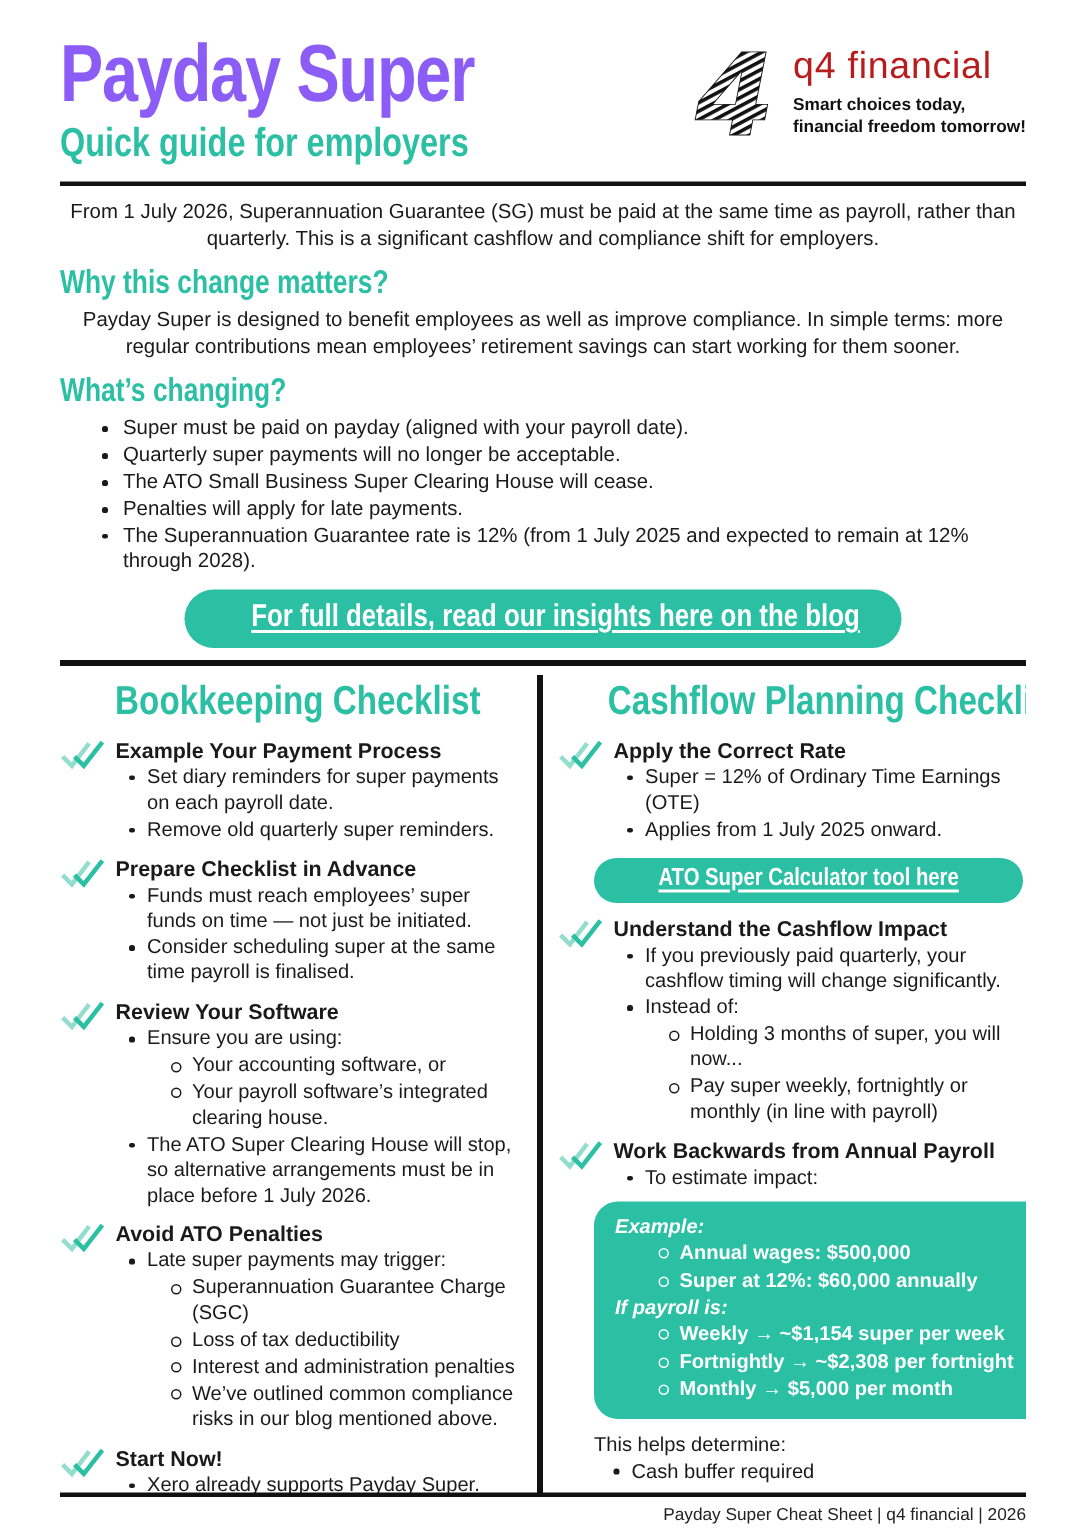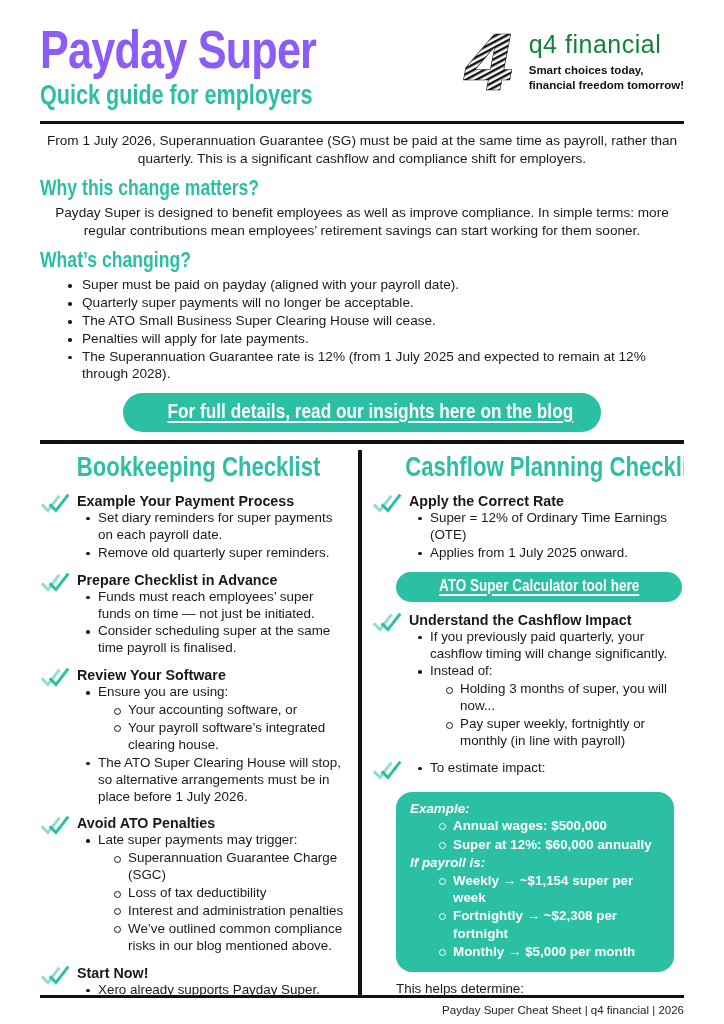--- a/index.html
+++ b/index.html
@@ -11,21 +11,21 @@
   }
   .page{padding:0 40px;}
   .cond{display:inline-block;transform:scaleX(0.8);transform-origin:left center;white-space:nowrap;}
   .condc{display:inline-block;transform:scaleX(0.82);transform-origin:center center;white-space:nowrap;}
 
   
   .header{display:flex;justify-content:space-between;align-items:flex-start;padding-top:24px;}
   .title{font-size:54px;font-weight:bold;line-height:0.95;letter-spacing:-1px;color:#8b5cf6;}
   .subtitle{font-size:27px;font-weight:bold;color:var(--accent);margin-top:5px;}
   .logo{display:flex;align-items:flex-start;gap:10px;margin-top:6px;}
-  .logo-name{font-size:25px;color:#15803d;letter-spacing:0.5px;}
+  .logo-name{font-size:25px;color:#b91c1c;letter-spacing:0.5px;}
   .logo-tag{font-size:11.5px;font-weight:bold;line-height:1.3;margin-top:4px;color:#111;}
   .rule{height:3px;background:#111;margin-top:10px;}
   .rule-mid{height:4px;background:#111;margin-top:8px;}
 
   
   .body-text{font-size:13.6px;line-height:1.32;margin-top:8px;text-align:center;}
   h2.teal{font-size:22px;color:var(--accent);font-weight:bold;margin:7px 0 0;}
   .chg-list{list-style:none;margin:4px 0 0;padding:0 0 0 28px;font-size:13.6px;line-height:1.25;}
   .chg-list>li{position:relative;padding-left:14px;margin-bottom:1px;}
   .chg-list>li::before{content:"";position:absolute;left:0;top:7px;width:3.5px;height:3.5px;border-radius:50%;background:var(--ink);}
@@ -49,21 +49,21 @@
   .item-title{font-size:14.3px;font-weight:bold;margin-bottom:1px;}
   ul.b1{list-style:none;margin:0;padding:0 0 0 8px;font-size:13.4px;line-height:1.26;}
   ul.b1>li{position:relative;padding-left:13px;margin-bottom:1px;}
   ul.b1>li::before{content:"";position:absolute;left:1px;top:7px;width:3.5px;height:3.5px;border-radius:50%;background:var(--ink);}
   ul.b2{list-style:none;margin:1px 0 0;padding:0 0 0 14px;}
   ul.b2>li{position:relative;padding-left:16px;margin-bottom:1px;}
   ul.b2>li::before{content:"";position:absolute;left:2px;top:5.5px;width:5px;height:5px;border-radius:50%;border:1.4px solid var(--ink);}
 
   
   .ex-box{background:var(--accent);color:#fff;border-radius:16px;padding:8px 10px 10px 14px;
-          margin:6px 0 8px 24px;width:278px;font-size:13.4px;font-weight:bold;line-height:1.3;}
+          margin:6px 0 8px 24px;width:328px;font-size:13.4px;font-weight:bold;line-height:1.3;}
   .ex-label{font-style:italic;}
   .ex-box ul{list-style:none;margin:0;padding:0 0 0 28px;}
   .ex-box ul>li{position:relative;padding-left:15px;margin-bottom:1px;}
   .ex-box ul>li::before{content:"";position:absolute;left:1px;top:6px;width:5px;height:5px;border-radius:50%;border:1.4px solid #fff;}
 
   .helps{margin-left:24px;font-size:13.4px;line-height:1.3;}
   .helps-list{list-style:none;margin:1px 0 0;padding:0 0 0 12px;}
   .helps-list>li{position:relative;padding-left:13px;margin-bottom:1px;}
   .helps-list>li::before{content:"";position:absolute;left:1px;top:7px;width:3.5px;height:3.5px;border-radius:50%;background:var(--ink);}
 
@@ -265,20 +265,21 @@
       </div>
 
       <div class="item" style="margin-bottom:2px;">
         <span class="check">
           <svg viewBox="0 0 34 26" width="30" height="23">
               <path d="M2 14 L9 21 L22 4" fill="none" stroke="#93ddcd" stroke-width="3.4"></path>
               <path d="M11 14 L18 21 L32 3" fill="none" stroke="#2bbfa3" stroke-width="3.4"></path>
             </svg>
         </span>
         <div class="item-content">
+          <div class="item-title">Work Backwards from Annual Payroll</div>
           <ul class="b1">
             <li>To estimate impact:</li>
           </ul>
         </div>
       </div>
 
       <div class="ex-box">
         <div class="ex-label">Example:</div>
         <ul>
           <li>Annual wages: $500,000</li>

